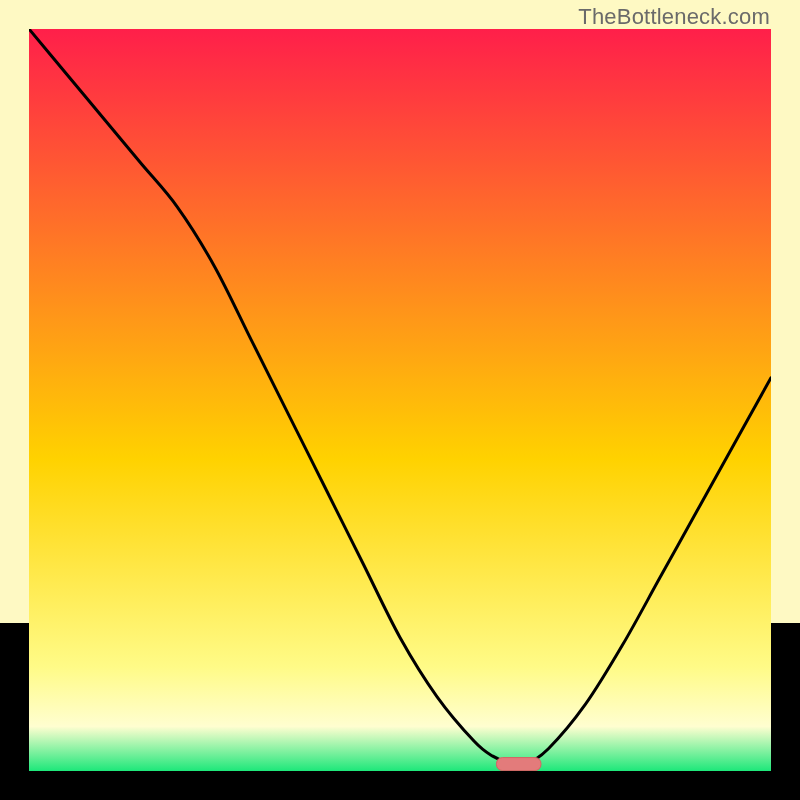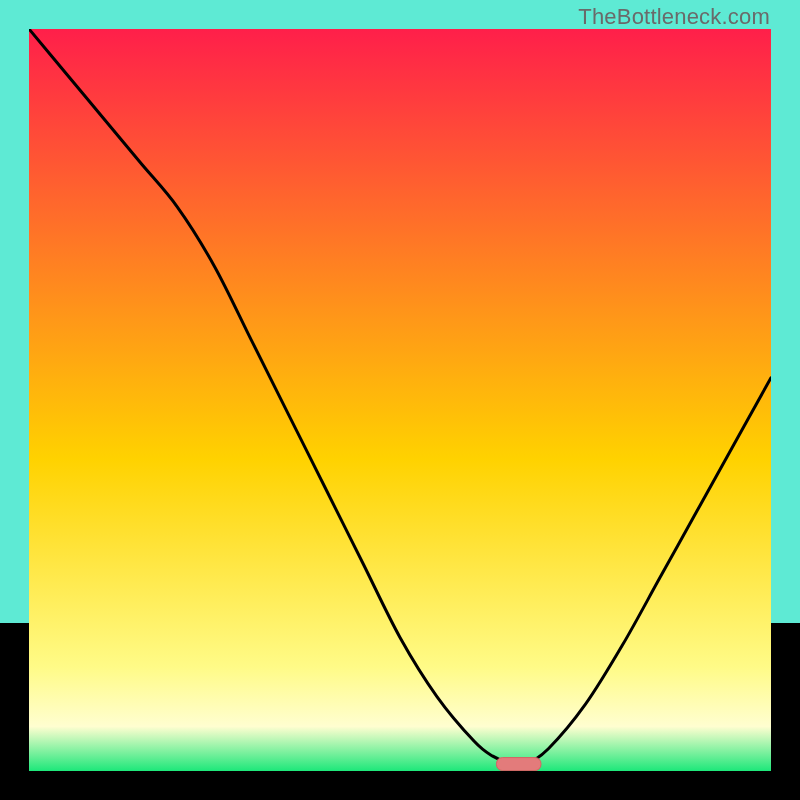--- a/index.html
+++ b/index.html
@@ -9,21 +9,21 @@
     height: 800px;
     background: #000;
     overflow: hidden;
   }
   .frame {
     position: absolute;
     left: 0;
     top: 0;
     width: 800px;
     height: 623px;
-    background: #5eead4;
+    background: #fef9c3;
   }
   .plot {
     position: absolute;
     left: 29px;
     top: 29px;
     width: 742px;
     height: 742px;
   }
   .watermark {
     position: absolute;

